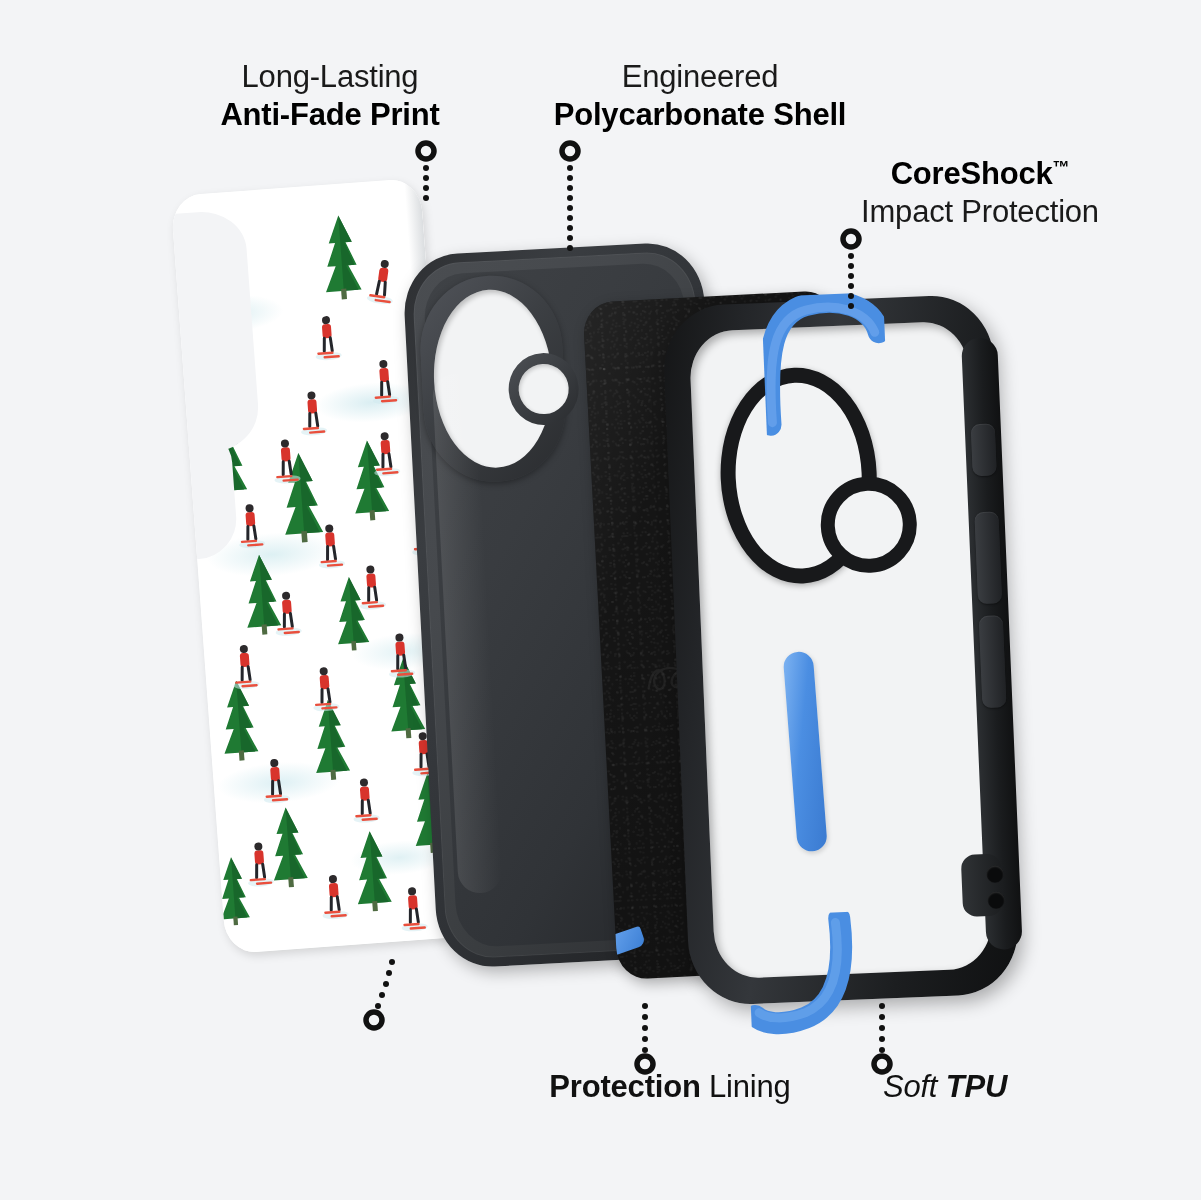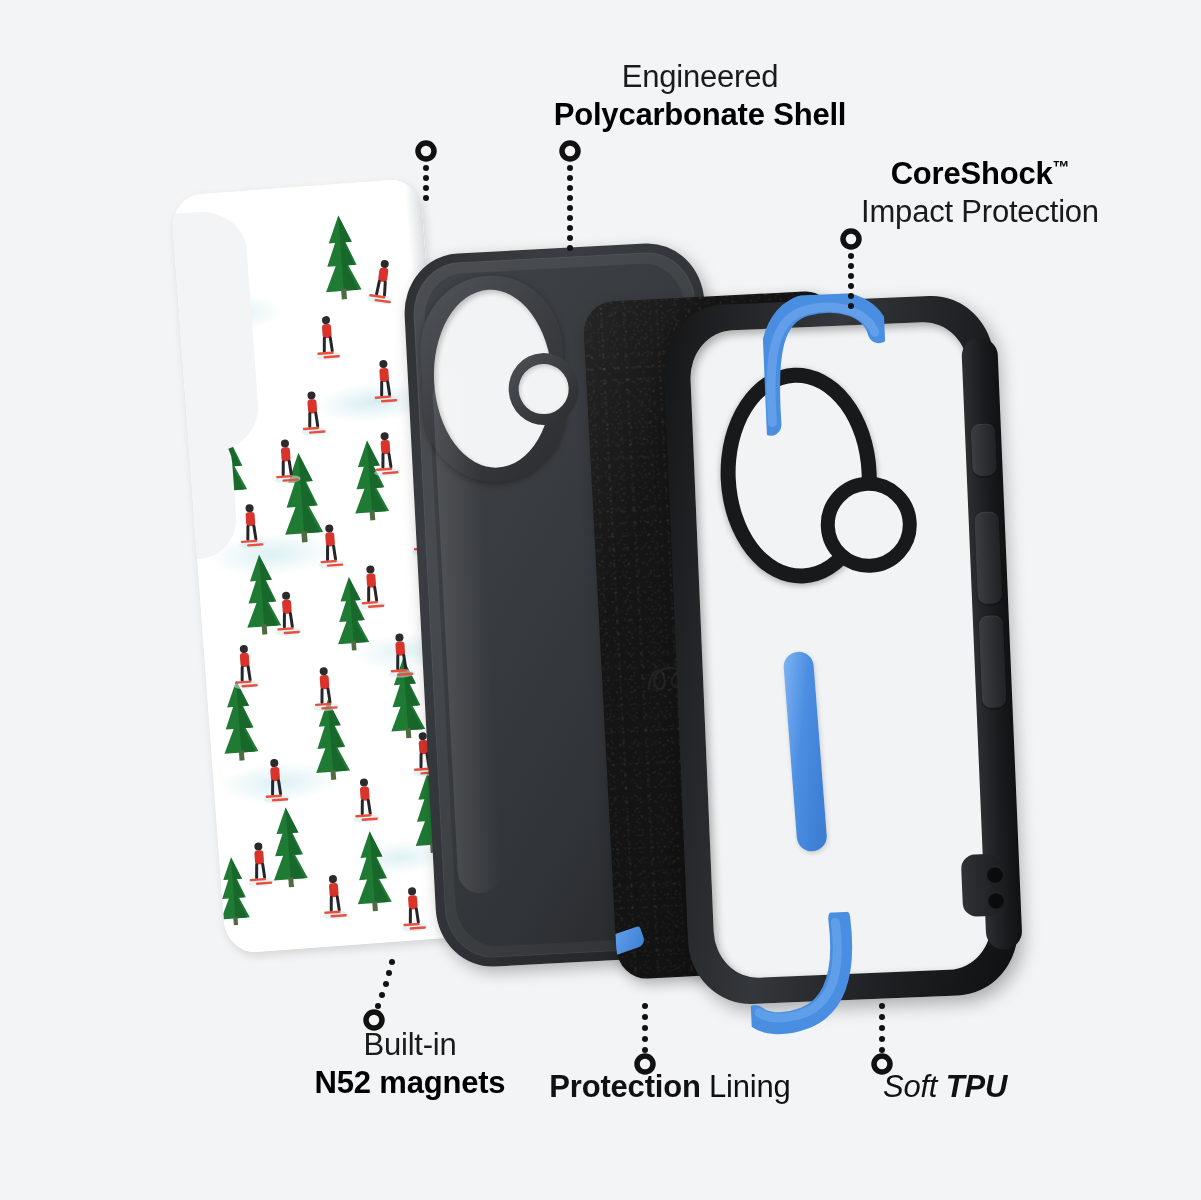--- a/index.html
+++ b/index.html
@@ -563,35 +563,35 @@
         <circle cx="20" cy="6" r="3"></circle>
           <circle cx="20" cy="17" r="3"></circle>
         <circle cx="20" cy="28" r="3"></circle>
           <circle cx="20" cy="39" r="3"></circle>
         <circle cx="20" cy="50" r="3"></circle>
       </g>
       <circle cx="20" cy="64" r="8" fill="none" stroke="#111" stroke-width="5.5"></circle>
     </svg>
   </div>
 
+  <div class="label" id="label-print">
+    <span class="l1">Long-Lasting</span>
+    <span class="l2">Anti-Fade Print</span>
+  </div>
 
   <div class="label" id="label-coreshock">
     <span class="l2"><span>CoreShock</span><span class="tm">™</span></span>
     <span class="l1">Impact Protection</span>
   </div>
 
   <div class="label" id="label-shell">
     <span class="l1">Engineered</span>
     <span class="l2">Polycarbonate Shell</span>
   </div>
 
-  <div class="label" id="label-magnets">
-    <span class="l1">Built-in</span>
-    <span class="l2">N52 magnets</span>
-  </div>
 
   <div class="label inline lbl-mix" id="label-microfibre">
     <b>Protection</b>
     <span>Lining</span>
   </div>
 
   <div class="label inline lbl-mix" id="label-tpu">
     <span>Soft</span>
     <b>TPU</b>
   </div>

